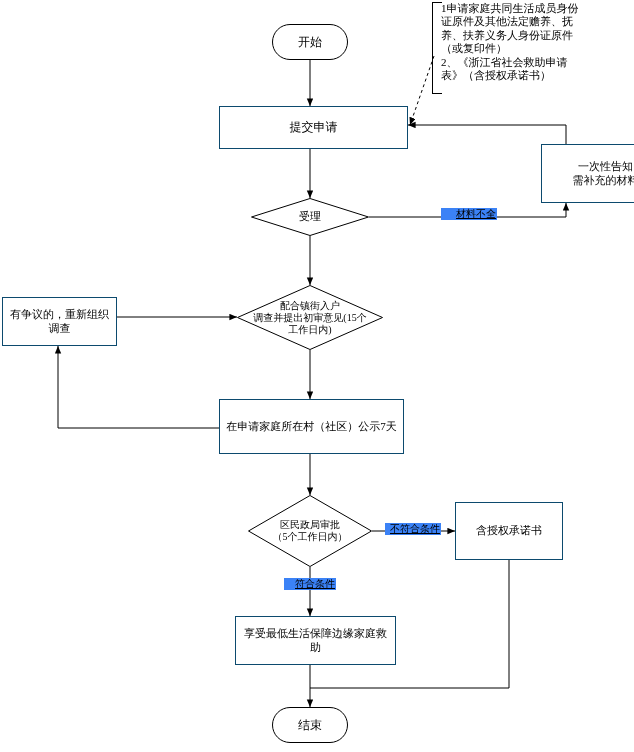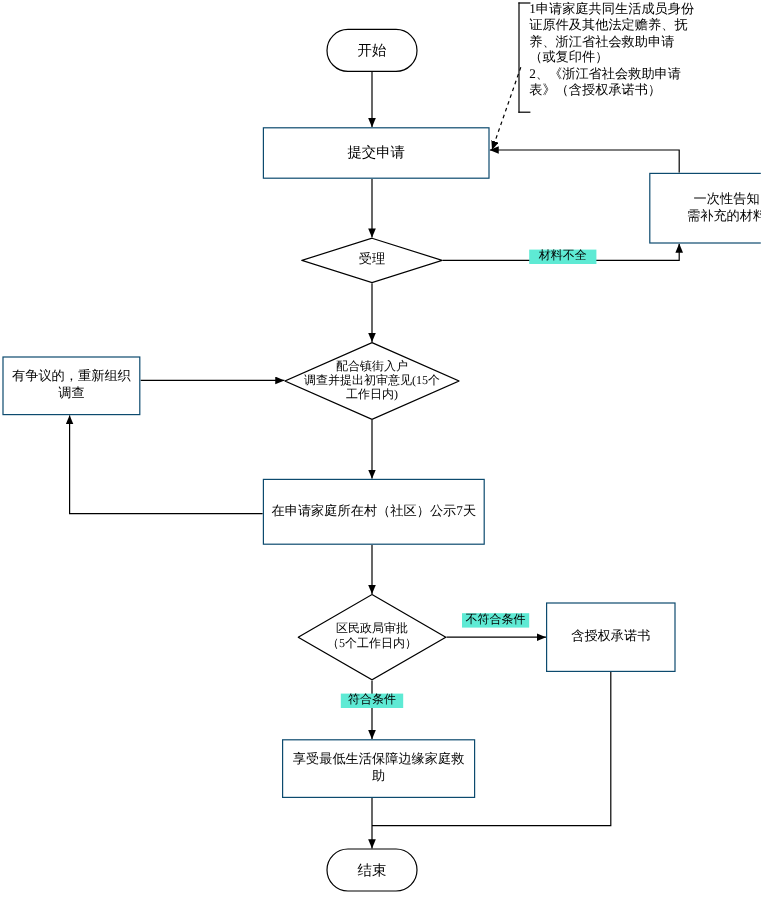--- a/index.html
+++ b/index.html
@@ -9,21 +9,21 @@
     font-family:"Liberation Serif","DejaVu Serif",serif;
     color:#000000;
     overflow:hidden;
   }
   #canvas{position:relative;width:634px;height:752px;}
   svg.layer{position:absolute;left:0;top:0;width:634px;height:752px;pointer-events:none;}
 
   .node{position:absolute;box-sizing:border-box;display:flex;align-items:center;justify-content:center;text-align:center;line-height:1.25;}
   .rect{border:1px solid #0c4a6e;background:#fff;}
   .term{border:1px solid #000;background:#fff;border-radius:22px;}
-  .lbl{position:absolute;background:#5eead4;text-align:center;line-height:1.2;padding:0 1px;box-sizing:border-box;}
+  .lbl{position:absolute;background:#3b82f6;text-align:right;line-height:1.2;padding:0 1px;box-sizing:border-box;text-decoration:underline;}
 
   .diamond-wrap{position:absolute;}
   .diamond-wrap .dtext{position:absolute;left:0;top:0;width:100%;height:100%;display:flex;align-items:center;justify-content:center;text-align:center;line-height:1.2;}
 
   .note{position:absolute;}
   .note .ntext{position:absolute;left:9px;top:0;width:186px;line-height:1.22;text-align:left;}
   .note .bracket{position:absolute;left:0;top:0;width:9px;height:100%;
     border-left:1px solid #000;border-top:1px solid #000;border-bottom:1px solid #000;}
 </style>
 </head>
@@ -115,41 +115,41 @@
   <div class="diamond-wrap" style="left:248px;top:495px;width:124px;height:72px;">
     <svg width="124" height="72" viewBox="0 0 124 72">
       <polygon points="62,0.5 123.5,36 62,71.5 0.5,36" fill="#fff" stroke="#000" stroke-width="1"></polygon>
     </svg>
     <div class="dtext" style="font-size:10px;flex-direction:column;">
       <span>区民政局审批</span>
       <span>（5个工作日内）</span>
     </div>
   </div>
 
-  <span class="lbl" style="left:385px;top:511px;width:56px;font-size:10px;">不符合条件</span>
+  <span class="lbl" style="left:385px;top:523px;width:56px;font-size:10px;">不符合条件</span>
 
   <div class="node rect" style="left:455px;top:502px;width:108px;height:58px;font-size:11px;">
     <span>含授权承诺书</span>
   </div>
 
   <span class="lbl" style="left:284px;top:578px;width:52px;font-size:10px;">符合条件</span>
 
   <div class="node rect" style="left:235px;top:616px;width:161px;height:49px;font-size:11px;padding:0 3px;">
     <span>享受最低生活保障边缘家庭救助</span>
   </div>
 
   <div class="node term" style="left:272px;top:707px;width:76px;height:36px;font-size:12px;">
     <span>结束</span>
   </div>
 
   <div class="note" style="left:432px;top:2px;width:198px;height:90px;">
     <div class="bracket"></div>
     <div class="ntext" style="font-size:11px;">
       <div>1申请家庭共同生活成员身份</div>
       <div>证原件及其他法定赡养、抚</div>
-      <div>养、浙江省社会救助申请</div>
+      <div>养、扶养义务人身份证原件</div>
       <div>（或复印件）</div>
       <div>2、《浙江省社会救助申请</div>
       <div>表》（含授权承诺书）</div>
     </div>
   </div>
 
 </div>
 
 </body></html>

